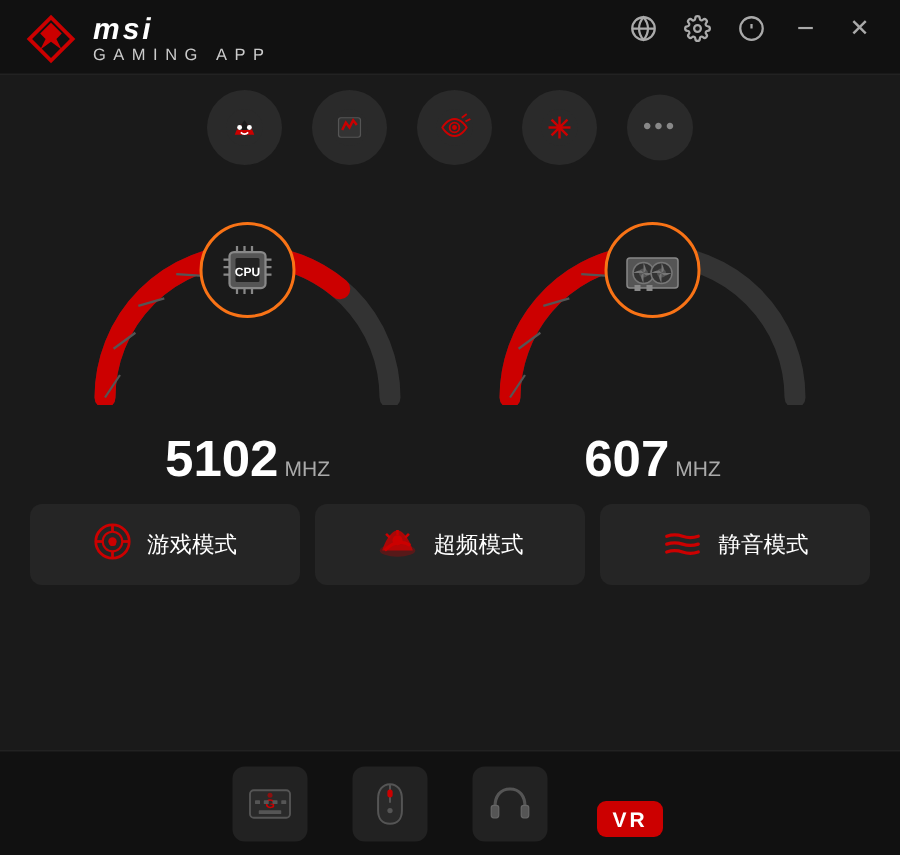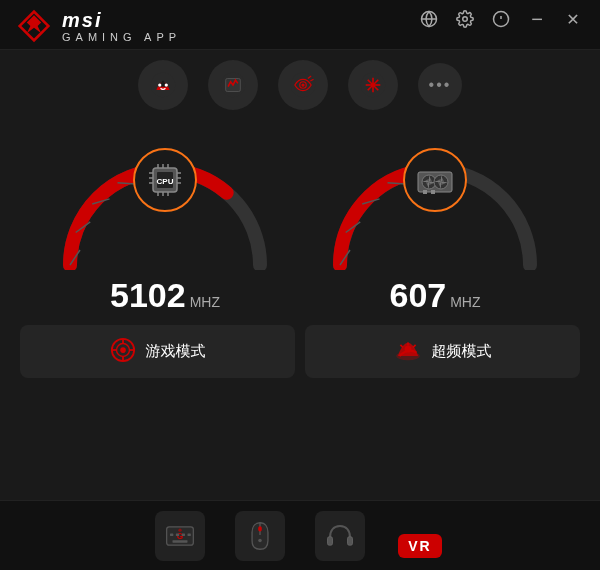--- a/index.html
+++ b/index.html
@@ -139,21 +139,21 @@
       display: flex;
       align-items: center;
       justify-content: center;
       z-index: 2;
     }
     .gauge-icon svg { width: 44px; height: 44px; }
     .gauge-value {
       font-size: 34px;
       font-weight: bold;
       color: #fff;
-      margin-top: 4px;
+      margin-top: 15px;
       text-align: right;
     }
     .gauge-unit {
       font-size: 14px;
       color: #aaa;
       margin-left: 4px;
       vertical-align: baseline;
     }
     .gauge-value-row {
       display: flex;
@@ -438,20 +438,30 @@
           <circle cx="16" cy="12" r="4" fill="#c00"></circle>
           <line x1="16" y1="8" x2="16" y2="4" stroke="#c00" stroke-width="2"></line>
           <line x1="10" y1="10" x2="7" y2="7" stroke="#c00" stroke-width="2"></line>
           <line x1="22" y1="10" x2="25" y2="7" stroke="#c00" stroke-width="2"></line>
           <path d="M6 20 Q16 10 26 16" stroke="#c00" stroke-width="2.5" fill="none"></path>
         </svg>
       </span>
       <span>超频模式</span>
     </button>
 
+    <button class="mode-btn">
+      <span>
+        <svg width="28" height="22" viewBox="0 0 32 24" fill="none">
+          <path d="M4 8 Q10 6 16 8 Q22 10 28 8" stroke="#c00" stroke-width="2.5" fill="none" stroke-linecap="round"></path>
+          <path d="M4 14 Q10 12 16 14 Q22 16 28 14" stroke="#c00" stroke-width="2.5" fill="none" stroke-linecap="round"></path>
+          <path d="M4 20 Q10 18 16 20 Q22 22 28 20" stroke="#c00" stroke-width="2.5" fill="none" stroke-linecap="round"></path>
+        </svg>
+      </span>
+      <span>静音模式</span>
+    </button>
 
   </div>
 
 </div>
 
 <div class="bottom-bar">
 
   <div class="bottom-item">
     <svg width="32" height="28" viewBox="0 0 36 30" fill="none">
       <rect x="2" y="4" width="32" height="22" rx="3" fill="#2a2a2a" stroke="#555" stroke-width="1.5"></rect>

